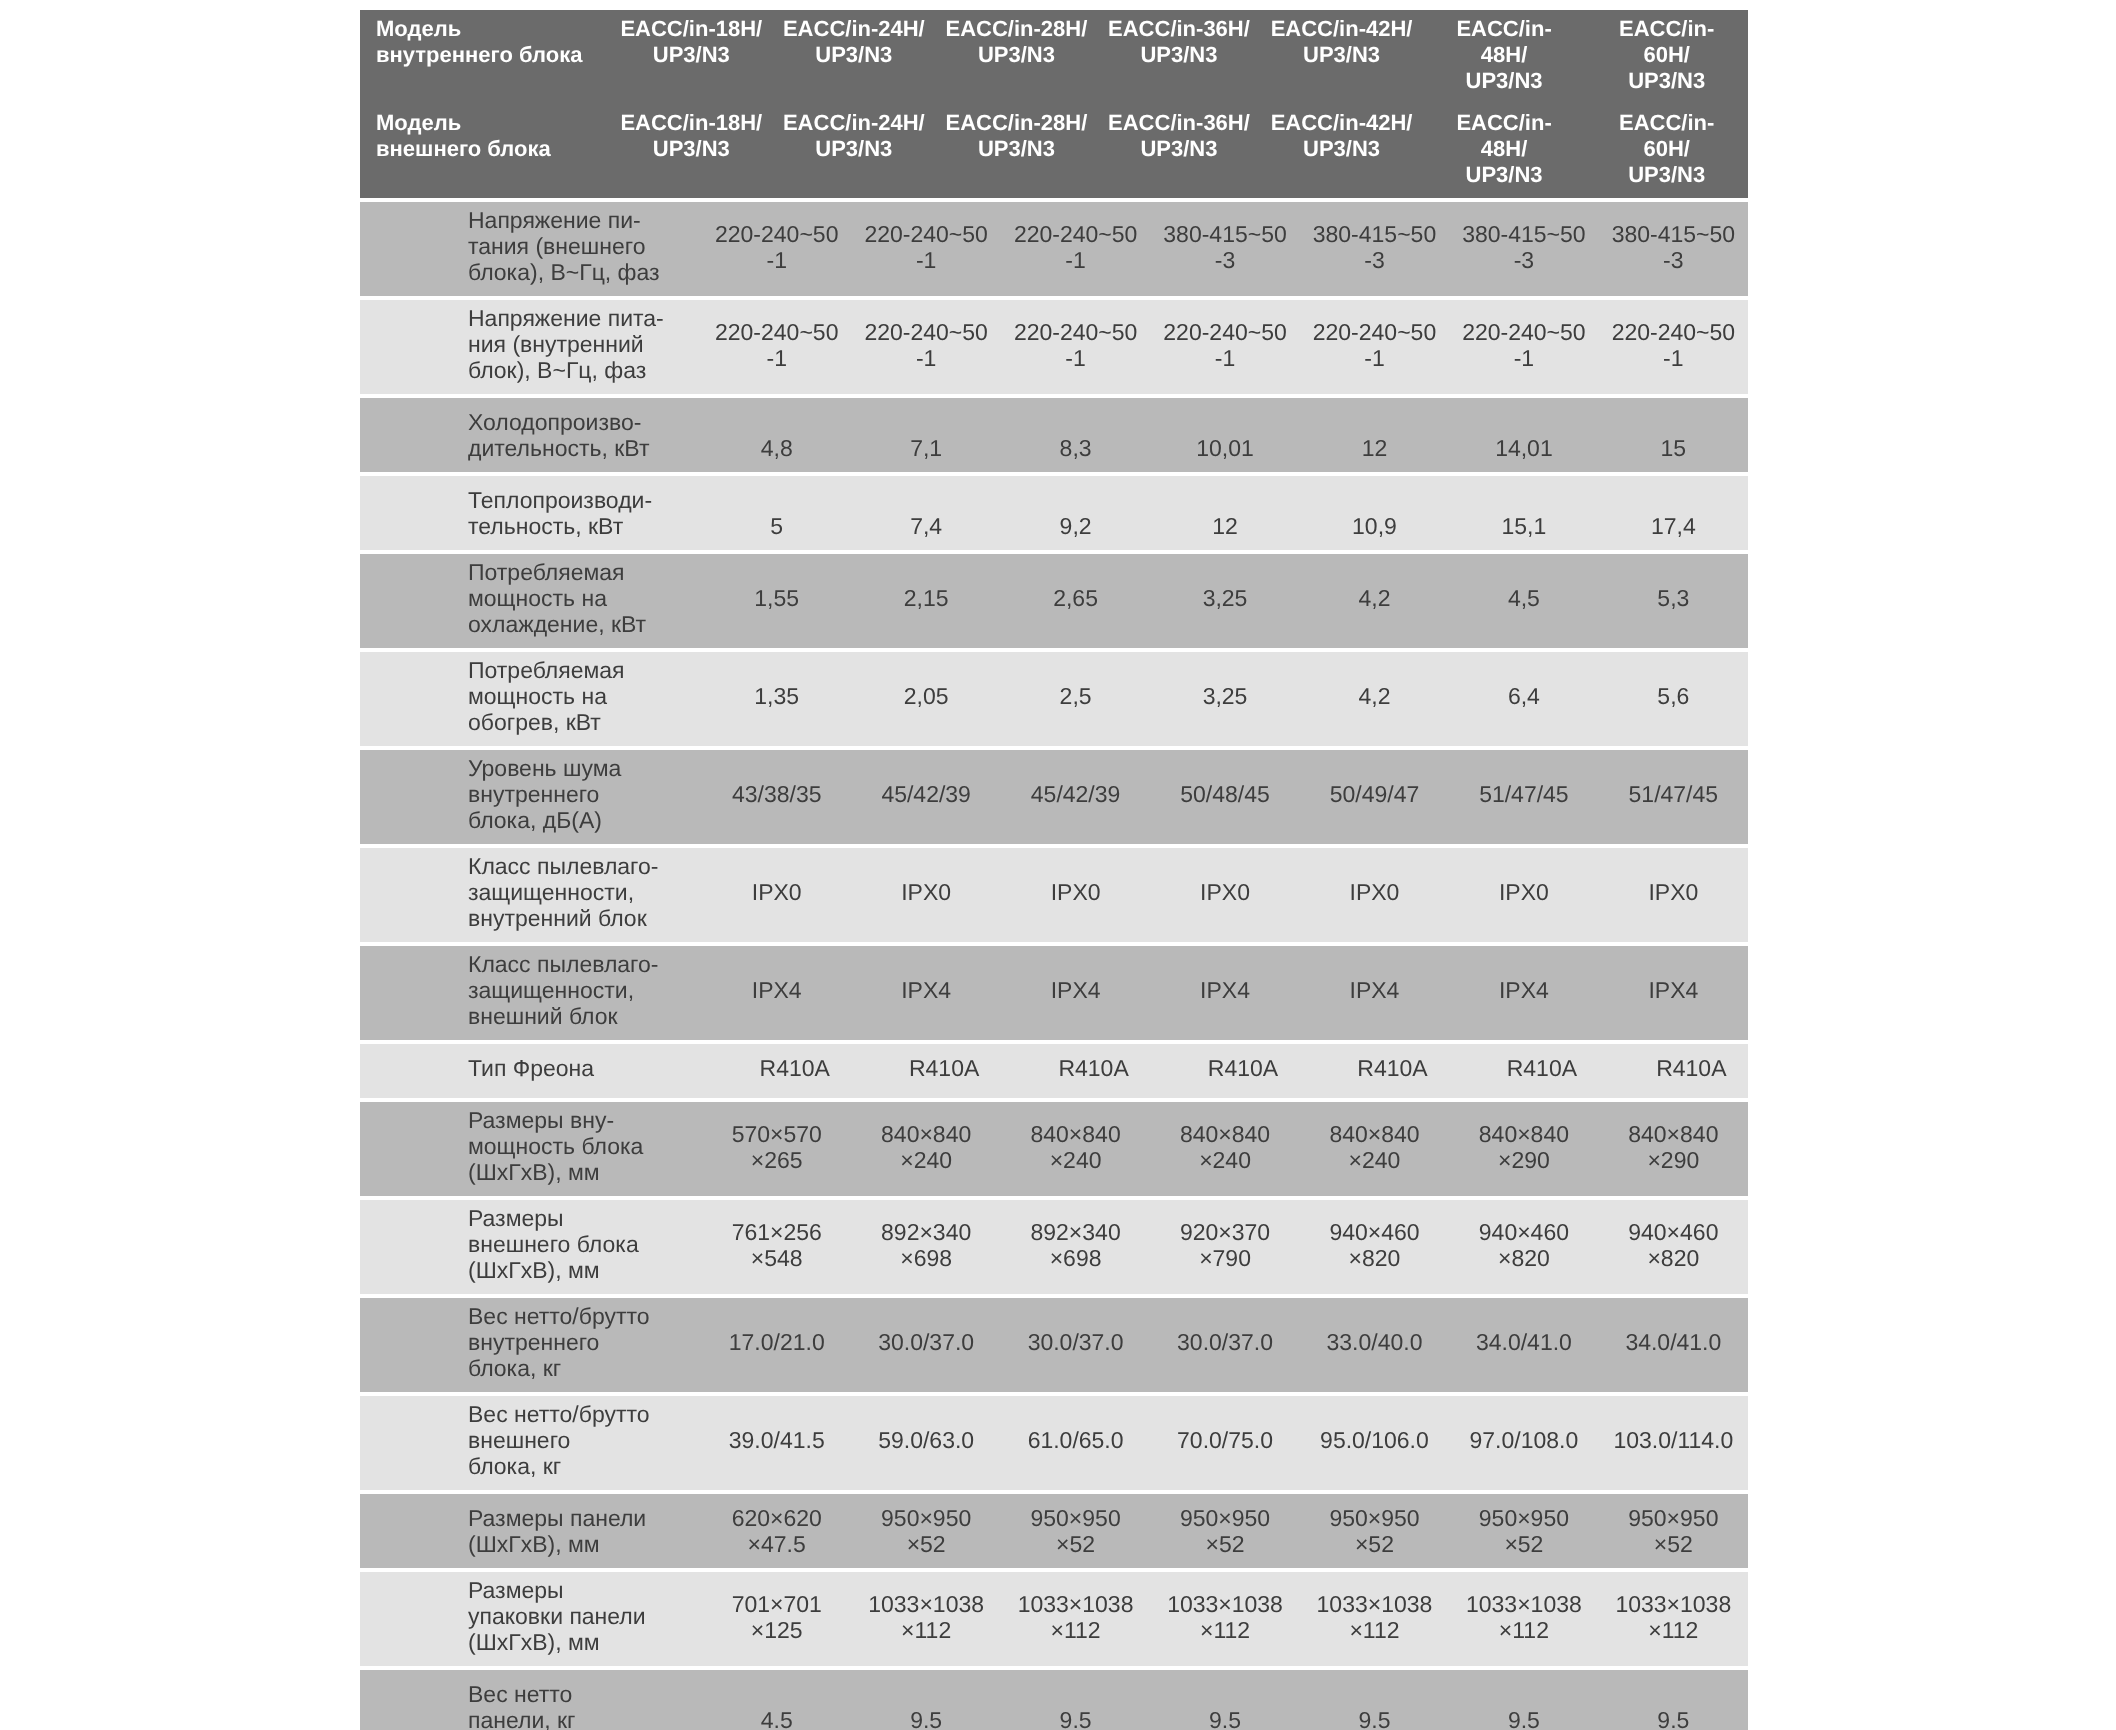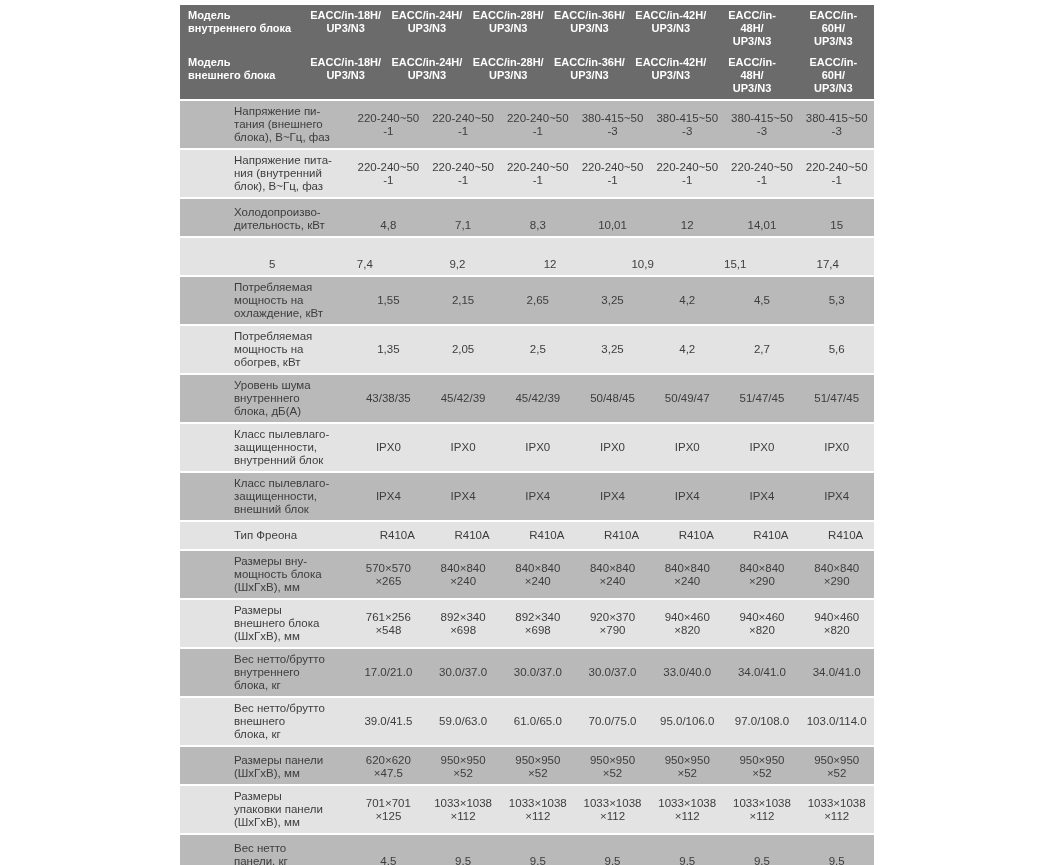--- a/index.html
+++ b/index.html
@@ -116,20 +116,22 @@
 дительность, кВт</div>
         <div class="cell-val">4,8</div>
         <div class="cell-val">7,1</div>
         <div class="cell-val">8,3</div>
         <div class="cell-val">10,01</div>
         <div class="cell-val">12</div>
         <div class="cell-val">14,01</div>
         <div class="cell-val">15</div>
       </div>
       <div class="row light lines2">
+        <div class="cell-label">Теплопроизводи-
+тельность, кВт</div>
         <div class="cell-val">5</div>
         <div class="cell-val">7,4</div>
         <div class="cell-val">9,2</div>
         <div class="cell-val">12</div>
         <div class="cell-val">10,9</div>
         <div class="cell-val">15,1</div>
         <div class="cell-val">17,4</div>
       </div>
       <div class="row medium lines3">
         <div class="cell-label">Потребляемая
@@ -145,21 +147,21 @@
       </div>
       <div class="row light lines3">
         <div class="cell-label">Потребляемая
 мощность на
 обогрев, кВт</div>
         <div class="cell-val">1,35</div>
         <div class="cell-val">2,05</div>
         <div class="cell-val">2,5</div>
         <div class="cell-val">3,25</div>
         <div class="cell-val">4,2</div>
-        <div class="cell-val">2,7</div>
+        <div class="cell-val">6,4</div>
         <div class="cell-val">5,6</div>
       </div>
       <div class="row medium lines3">
         <div class="cell-label">Уровень шума
 внутреннего
 блока, дБ(А)</div>
         <div class="cell-val">43/38/35</div>
         <div class="cell-val">45/42/39</div>
         <div class="cell-val">45/42/39</div>
         <div class="cell-val">50/48/45</div>

